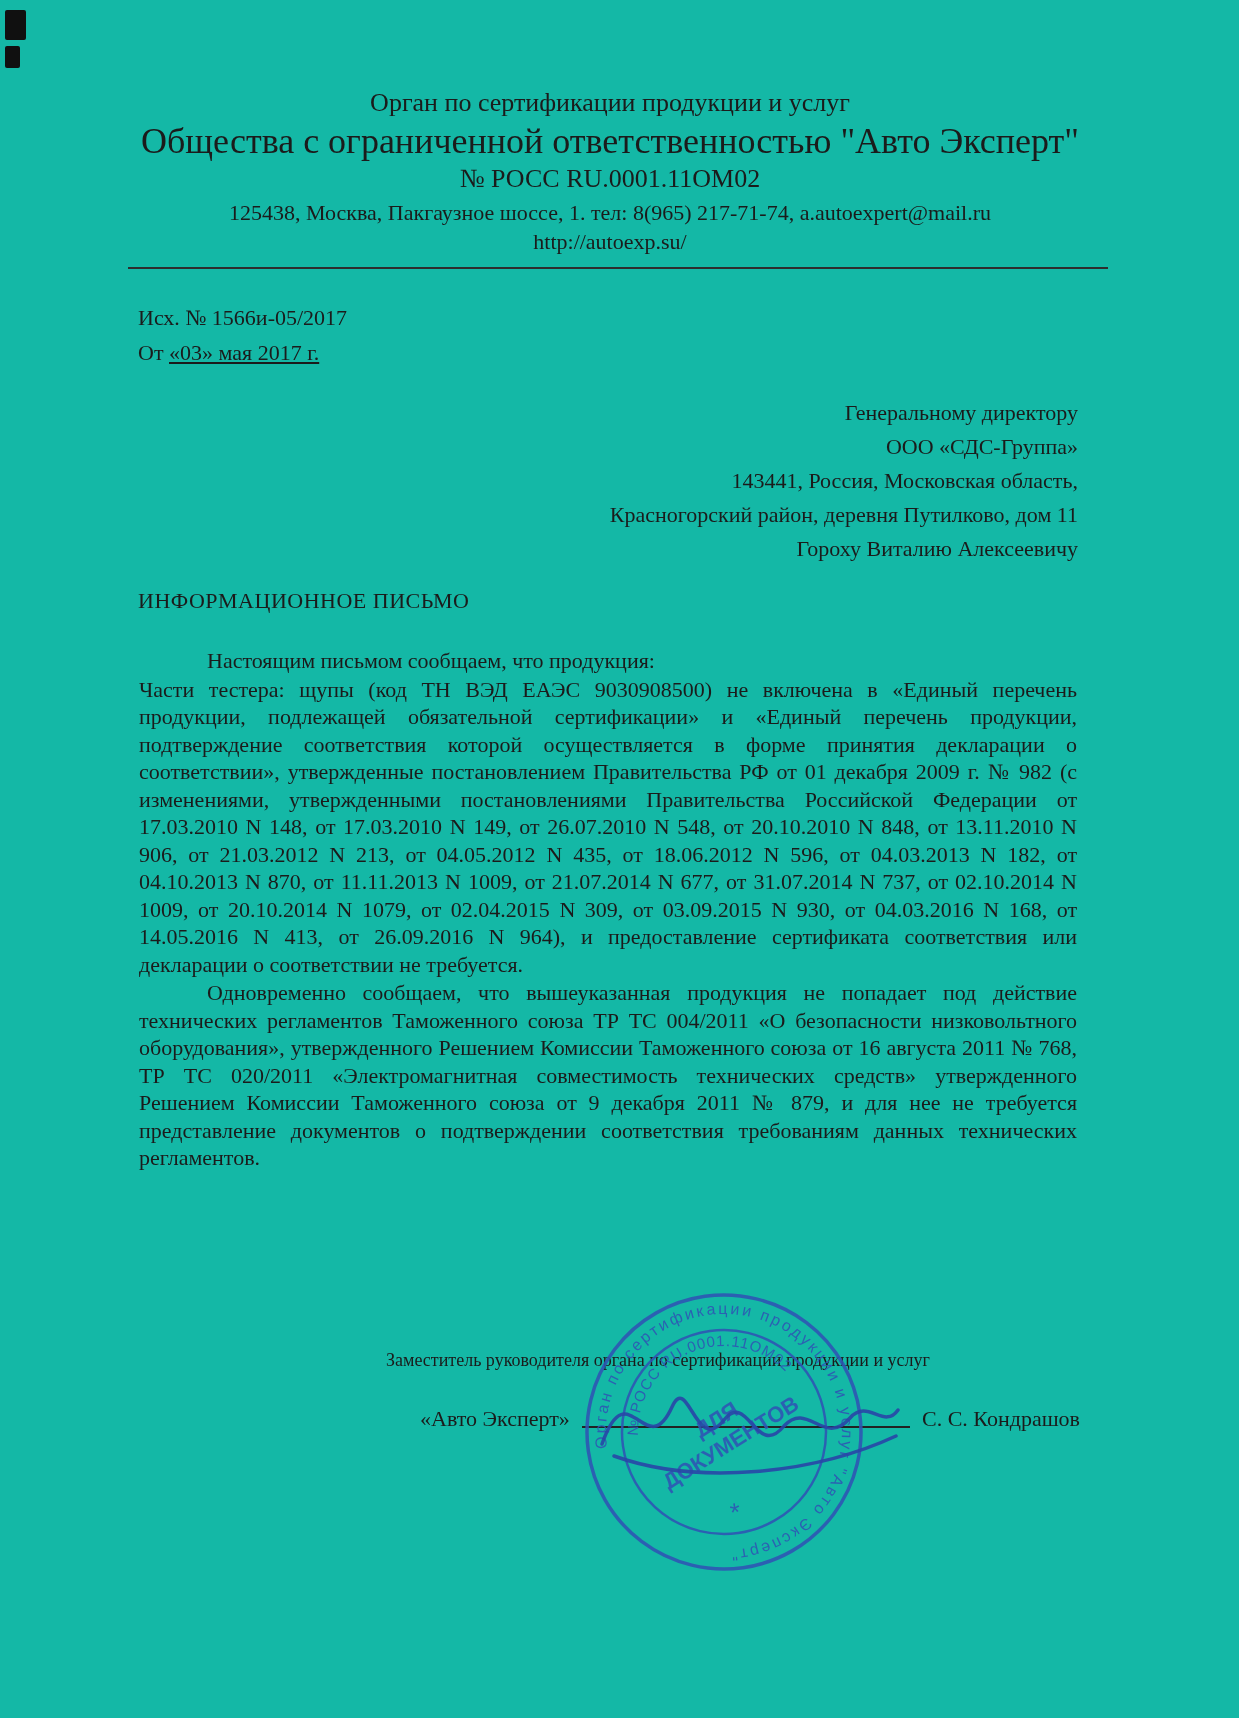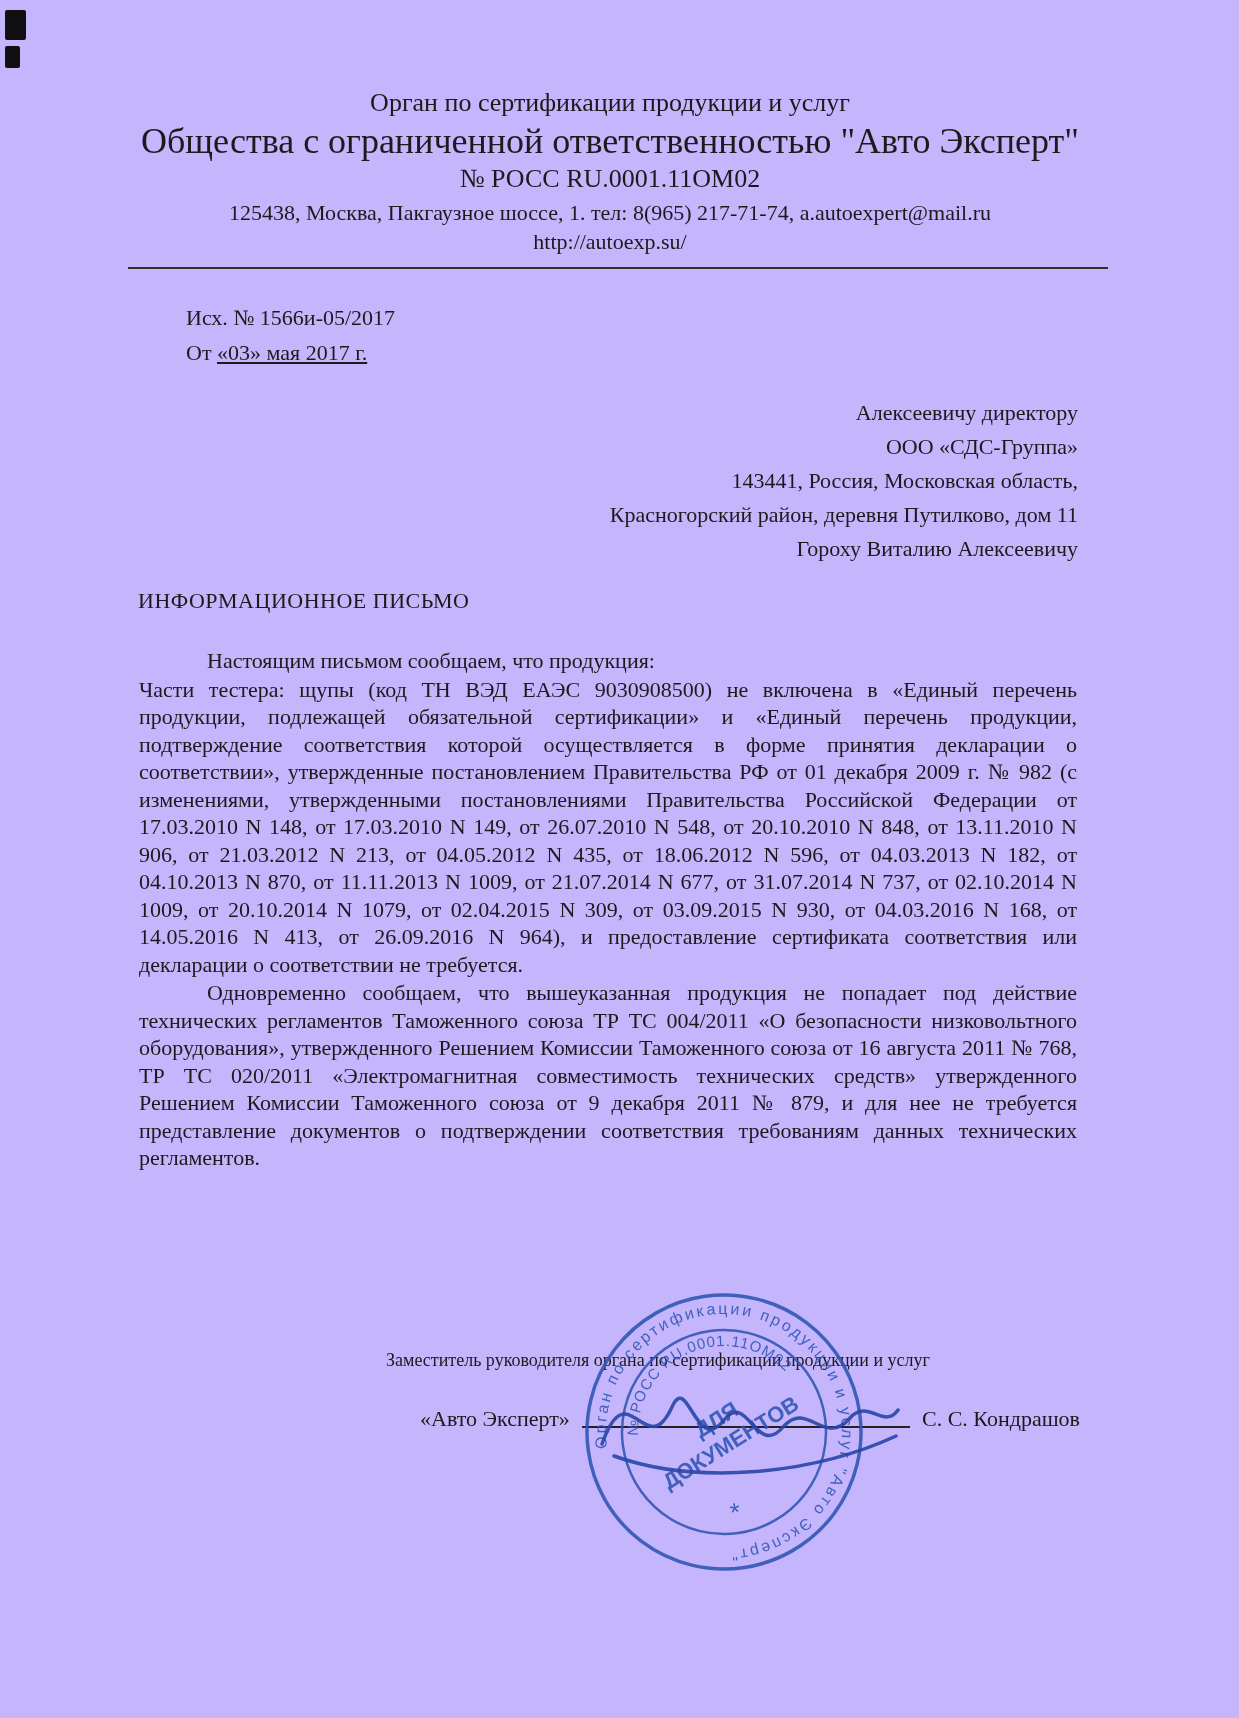--- a/index.html
+++ b/index.html
@@ -4,21 +4,21 @@
 <style>
   * { box-sizing: border-box; }
   html, body { margin: 0; padding: 0; }
   body { background: #d9d9d9; }
 
   .page {
     position: relative;
     width: 1239px;
     height: 1718px;
     margin: 0 auto;
-    background: #c4b5fd;
+    background: #14b8a6;
     color: #1b1b1b;
     font-family: "Liberation Serif", "DejaVu Serif", serif;
     overflow: hidden;
   }
 
   
   .artifact { position: absolute; background: #101010; border-radius: 2px; }
   .a1 { left: 5px; top: 10px; width: 21px; height: 30px; }
   .a2 { left: 5px; top: 46px; width: 15px; height: 22px; }
 
@@ -31,21 +31,21 @@
   .lh3 { font-size: 26px; line-height: 38px; }
   .lh4 { font-size: 22px; line-height: 29px; }
 
   .rule {
     position: absolute; left: 128px; top: 267px; width: 980px;
     border-top: 2px solid #2e2e2e;
   }
 
   .ref {
     position: absolute; left: 138px; top: 300px;
-    font-size: 22px; line-height: 35px; margin-left: 48px;
+    font-size: 22px; line-height: 35px;
   }
   .u { text-decoration: underline; }
 
   .recipient {
     position: absolute; left: 300px; top: 396px; width: 778px;
     text-align: right; font-size: 22px; line-height: 34px;
   }
 
   .title {
     position: absolute; left: 138px; top: 588px; width: 940px;
@@ -107,21 +107,21 @@
 
   <div class="ref">
     <div>Исх. № 1566и-05/2017</div>
     <div>
       <span>От</span>
       <span class="u">«03» мая 2017 г.</span>
     </div>
   </div>
 
   <div class="recipient">
-    <div>Алексеевичу директору</div>
+    <div>Генеральному директору</div>
     <div>ООО «СДС-Группа»</div>
     <div>143441, Россия, Московская область,</div>
     <div>Красногорский район, деревня Путилково, дом 11</div>
     <div>Гороху Виталию Алексеевичу</div>
   </div>
 
   <div class="title">ИНФОРМАЦИОННОЕ ПИСЬМО</div>
 
   <div class="body-text">
     <p class="indent">Настоящим письмом сообщаем, что продукция:</p>

